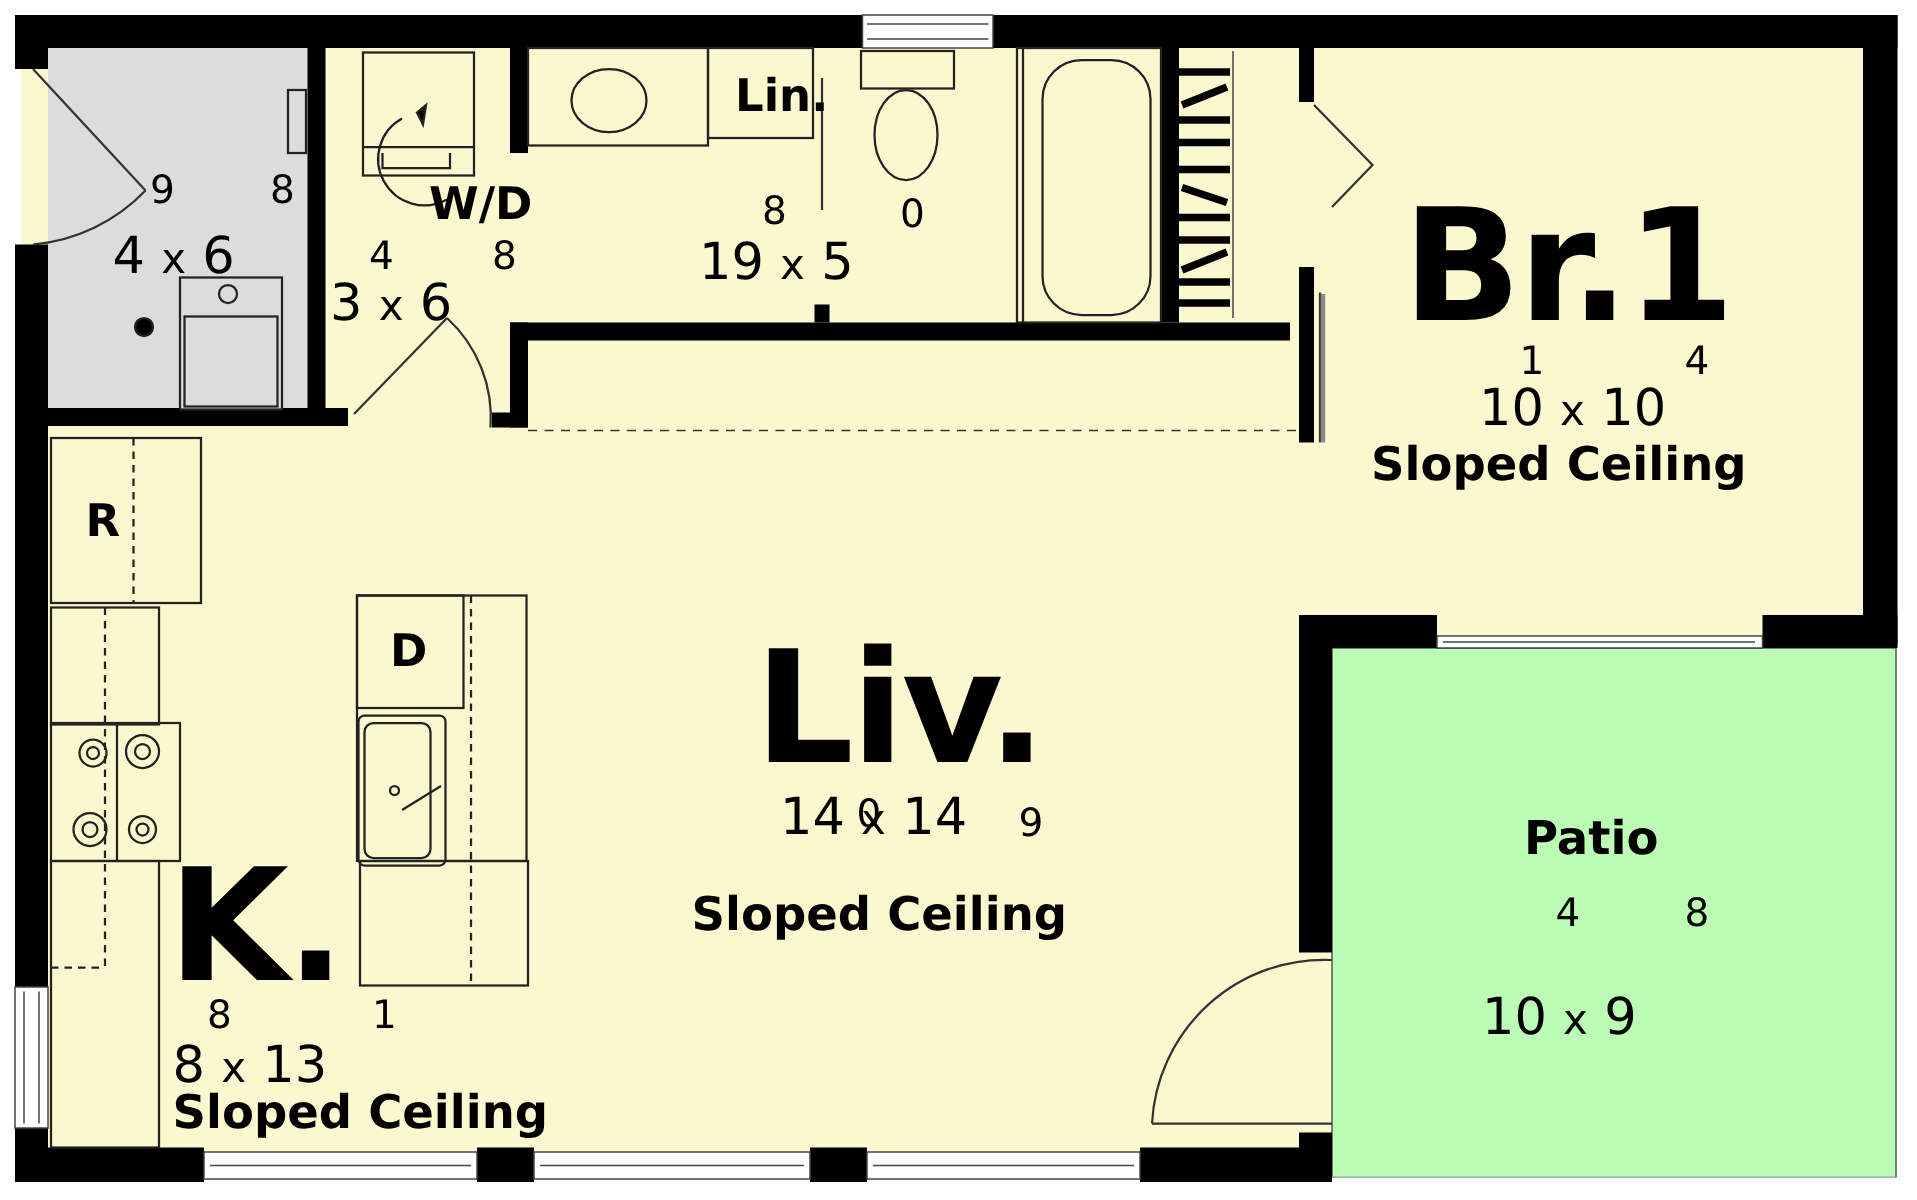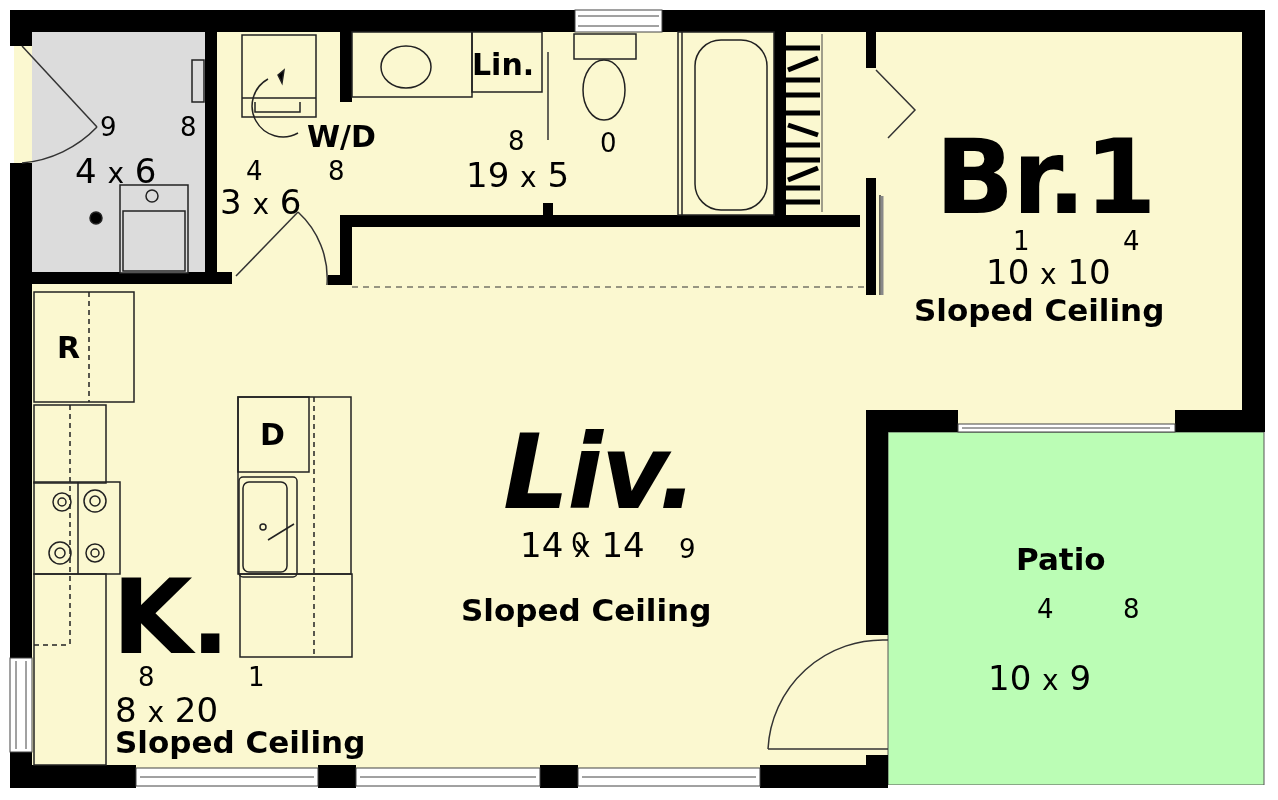--- a/index.html
+++ b/index.html
@@ -164,65 +164,65 @@
 </svg>
 
 <span class="lbl sup" style="left:100px;top:114px;">9</span>
 <span class="lbl sup" style="left:180px;top:114px;">8</span>
 <div class="lbl dim" style="left:75px;top:154px;">
   <span>4</span>
   <span style="font-size:28px;">x</span>
   <span>6</span>
 </div>
 
-<span class="lbl fix" style="left:307px;top:122px;">W/D</span>
+<span class="lbl fix" style="left:286px;top:122px;">W/D</span>
 <span class="lbl sup" style="left:246px;top:158px;">4</span>
 <span class="lbl sup" style="left:328px;top:158px;">8</span>
 <div class="lbl dim" style="left:220px;top:185px;text-align:right;">
   <span>3</span>
   <span style="font-size:28px;">x</span>
   <span>6</span>
 </div>
 
-<span class="lbl fix" style="left:472px;top:50px;">Lin.</span>
+<span class="lbl fix" style="left:472px;top:50px;padding-left:18px;">Lin.</span>
 <span class="lbl sup" style="left:508px;top:128px;">8</span>
 <span class="lbl sup" style="left:600px;top:130px;">0</span>
 <div class="lbl dim" style="left:466px;top:158px;">
   <span>19</span>
   <span style="font-size:28px;">x</span>
   <span>5</span>
 </div>
 
 <span class="lbl big" style="left:935px;top:125px;text-align:right;">Br.1</span>
 <span class="lbl sup" style="left:1013px;top:228px;">1</span>
 <span class="lbl sup" style="left:1123px;top:228px;">4</span>
 <div class="lbl dim" style="left:966px;top:255px;margin-left:20px;">
   <span>10</span>
   <span style="font-size:28px;">x</span>
   <span>10</span>
 </div>
 <span class="lbl med" style="left:914px;top:295px;">Sloped Ceiling</span>
 
-<span class="lbl big" style="left:503px;top:420px;font-style:italic;">Liv.</span>
+<span class="lbl big" style="left:503px;top:420px;">Liv.</span>
 <span class="lbl sup" style="left:571px;top:530px;">0</span>
 <span class="lbl sup" style="left:679px;top:536px;">9</span>
 <div class="lbl dim" style="left:520px;top:528px;">
   <span>14</span>
   <span style="font-size:28px;">x</span>
   <span>14</span>
 </div>
 <span class="lbl med" style="left:461px;top:595px;">Sloped Ceiling</span>
 
 <span class="lbl big" style="left:112px;top:565px;">K.</span>
 <span class="lbl sup" style="left:138px;top:664px;">8</span>
 <span class="lbl sup" style="left:248px;top:664px;">1</span>
 <div class="lbl dim" style="left:115px;top:693px;">
   <span>8</span>
   <span style="font-size:28px;">x</span>
-  <span>20</span>
+  <span>13</span>
 </div>
 <span class="lbl med" style="left:115px;top:727px;">Sloped Ceiling</span>
 
 <span class="lbl fix" style="left:57px;top:333px;">R</span>
 <span class="lbl fix" style="left:260px;top:420px;">D</span>
 
 <span class="lbl med" style="left:1016px;top:544px;">Patio</span>
 <span class="lbl sup" style="left:1037px;top:596px;">4</span>
 <span class="lbl sup" style="left:1123px;top:596px;">8</span>
 <div class="lbl dim" style="left:988px;top:622px;margin-top:39px;">

